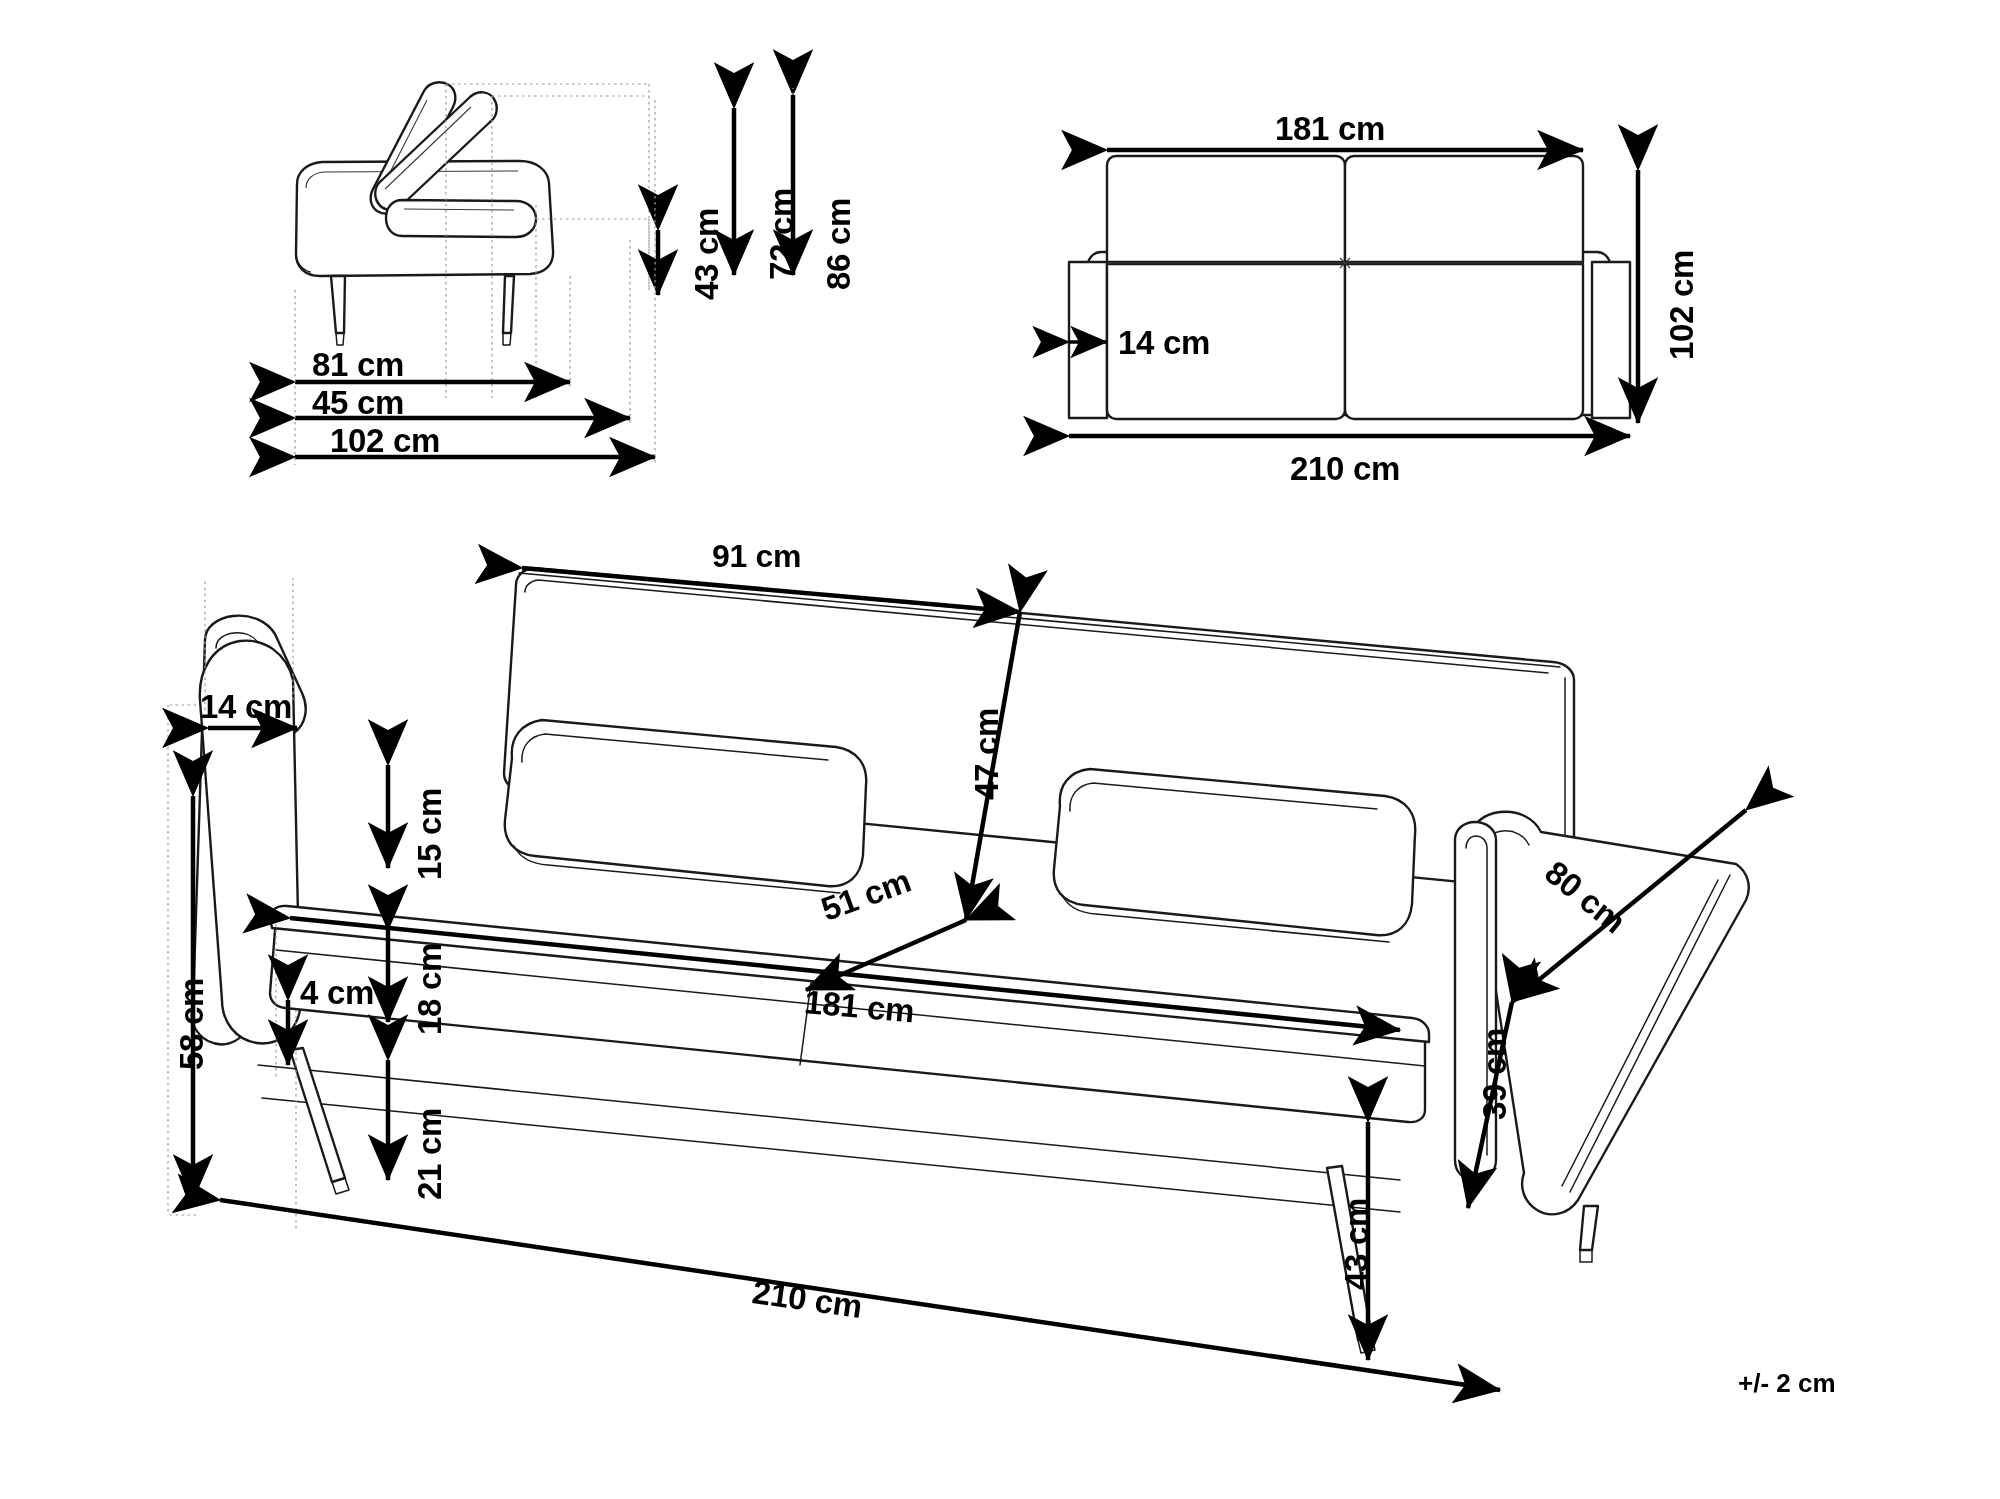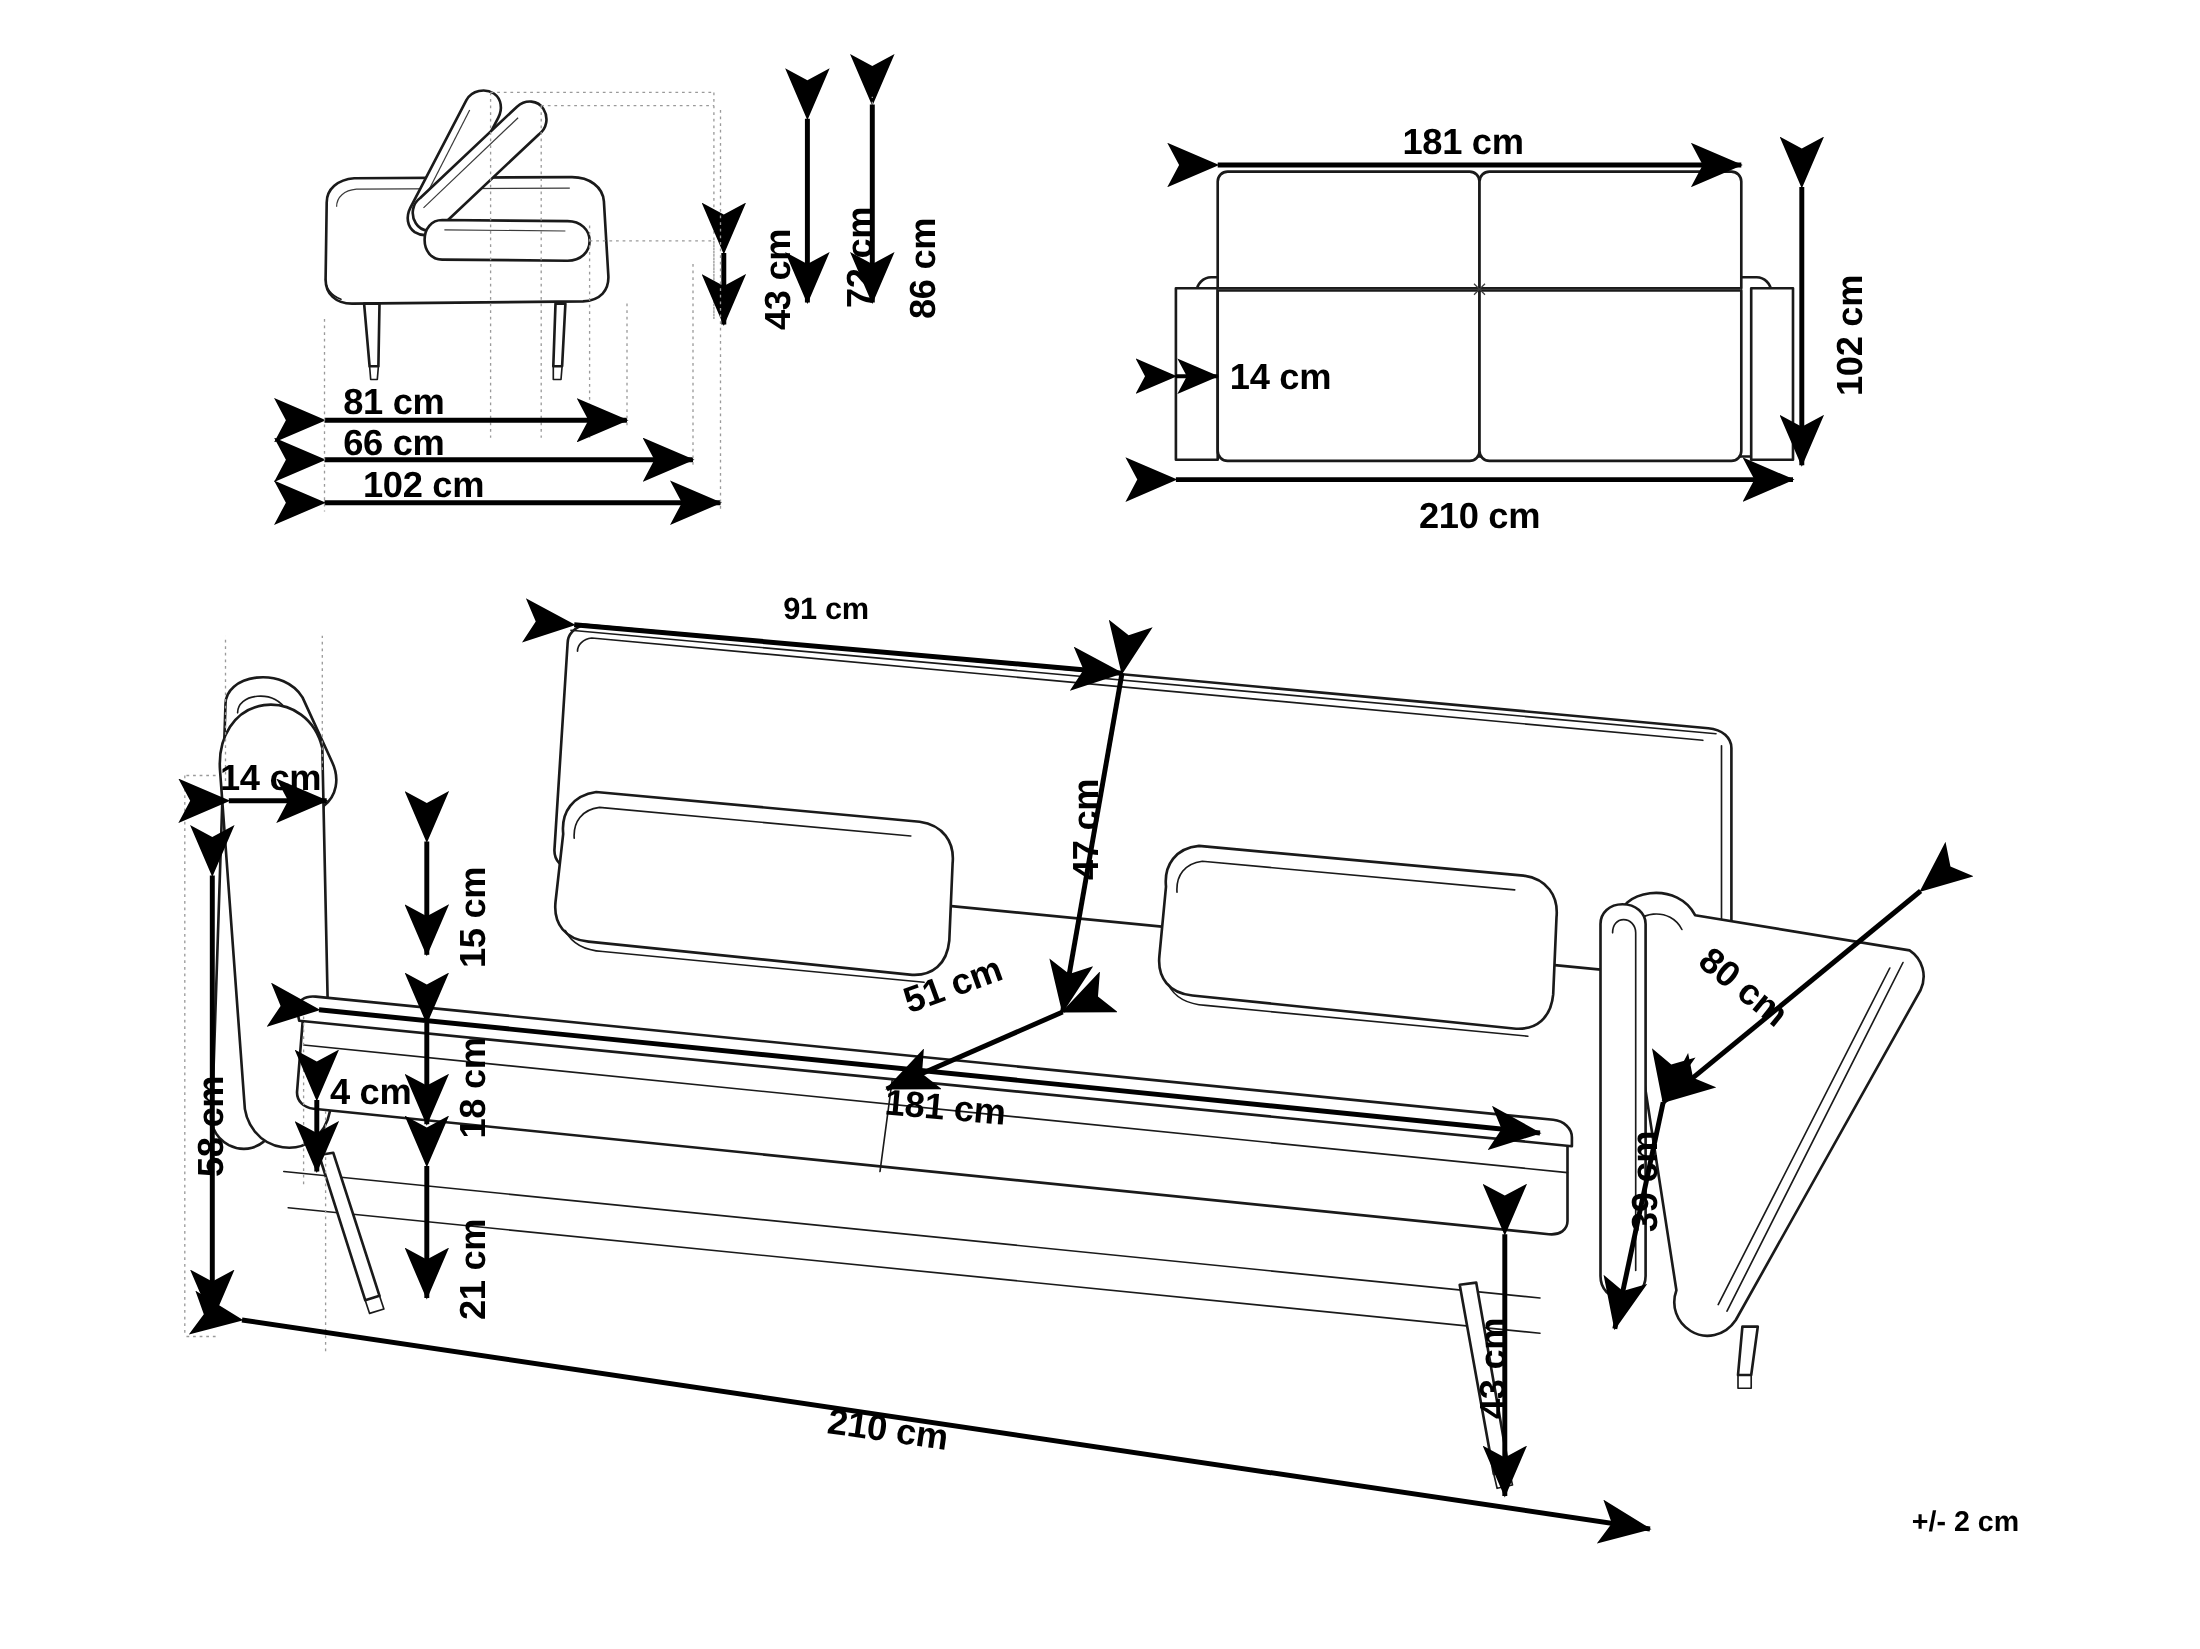--- a/index.html
+++ b/index.html
@@ -235,36 +235,36 @@
       <line class="dimline" x1="220" y1="1200" x2="1500" y2="1390" marker-start="url(#ah)" marker-end="url(#ah)"></line>
     </g>
 
   </svg>
 
   <div class="dimtext rot90" style="left:822px; top:290px; font-size:33px;">86 cm</div>
   <div class="dimtext rot90" style="left:765px; top:280px; font-size:33px;">72 cm</div>
   <div class="dimtext rot90" style="left:690px; top:300px; font-size:33px;">43 cm</div>
 
   <div class="dimtext" style="left:312px; top:348px; font-size:33px;">81 cm</div>
-  <div class="dimtext" style="left:312px; top:386px; font-size:33px;">66 cm</div>
+  <div class="dimtext" style="left:312px; top:386px; font-size:33px;">45 cm</div>
   <div class="dimtext" style="left:330px; top:424px; font-size:33px;">102 cm</div>
 
   <div class="dimtext" style="left:1275px; top:112px; font-size:33px;">181 cm</div>
   <div class="dimtext rot90" style="left:1665px; top:360px; font-size:33px;">102 cm</div>
   <div class="dimtext" style="left:1118px; top:326px; font-size:33px;">14 cm</div>
   <div class="dimtext" style="left:1290px; top:452px; font-size:33px;">210 cm</div>
 
   <div class="dimtext" style="left:200px; top:690px; font-size:33px;">14 cm</div>
   <div class="dimtext rot90" style="left:175px; top:1070px; font-size:33px;">58 cm</div>
   <div class="dimtext rot90" style="left:413px; top:880px; font-size:33px;">15 cm</div>
   <div class="dimtext rot90" style="left:413px; top:1035px; font-size:33px;">18 cm</div>
   <div class="dimtext" style="left:300px; top:976px; font-size:33px;">4 cm</div>
   <div class="dimtext rot90" style="left:413px; top:1200px; font-size:33px;">21 cm</div>
 
-  <div class="dimtext" style="left:712px; top:540px; font-size:28px;">91 cm</div>
+  <div class="dimtext" style="left:712px; top:540px; font-size:32px;">91 cm</div>
   <div class="dimtext rot90" style="left:970px; top:800px; font-size:33px;">47 cm</div>
   <div class="dimtext" style="left:817px; top:895px; font-size:33px; transform:rotate(-20deg); transform-origin:left top;">51 cm</div>
   <div class="dimtext" style="left:806px; top:985px; font-size:33px; transform:rotate(5deg); transform-origin:left top;">181 cm</div>
   <div class="dimtext" style="left:1560px; top:855px; font-size:33px; transform:rotate(39deg); transform-origin:left top;">80 cm</div>
   <div class="dimtext rot90" style="left:1478px; top:1120px; font-size:33px;">39 cm</div>
   <div class="dimtext rot90" style="left:1340px; top:1290px; font-size:33px;">43 cm</div>
   <div class="dimtext" style="left:755px; top:1275px; font-size:33px; transform:rotate(8deg); transform-origin:left top;">210 cm</div>
 
   <div class="tolerance" style="left:1738px; top:1368px; font-size:26px;">+/- 2 cm</div>
 

